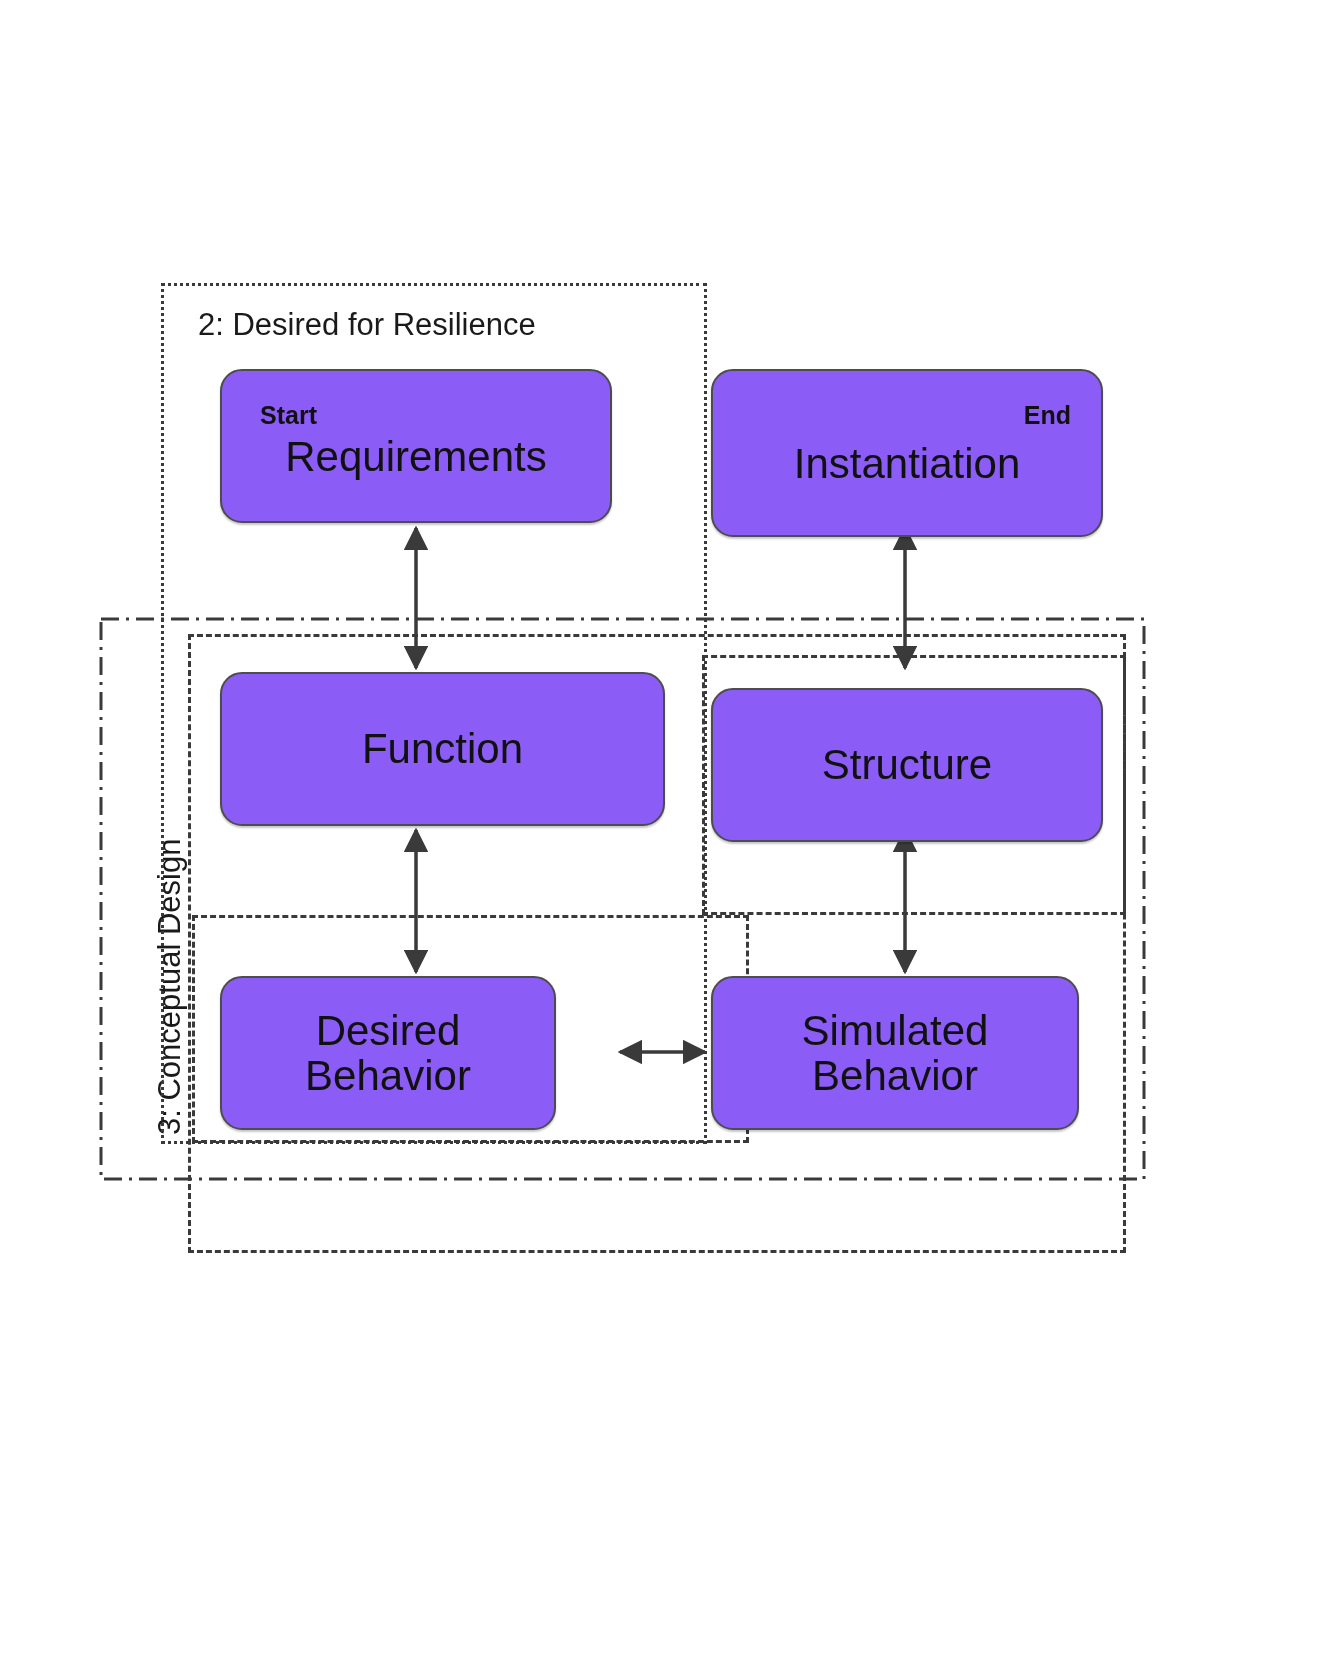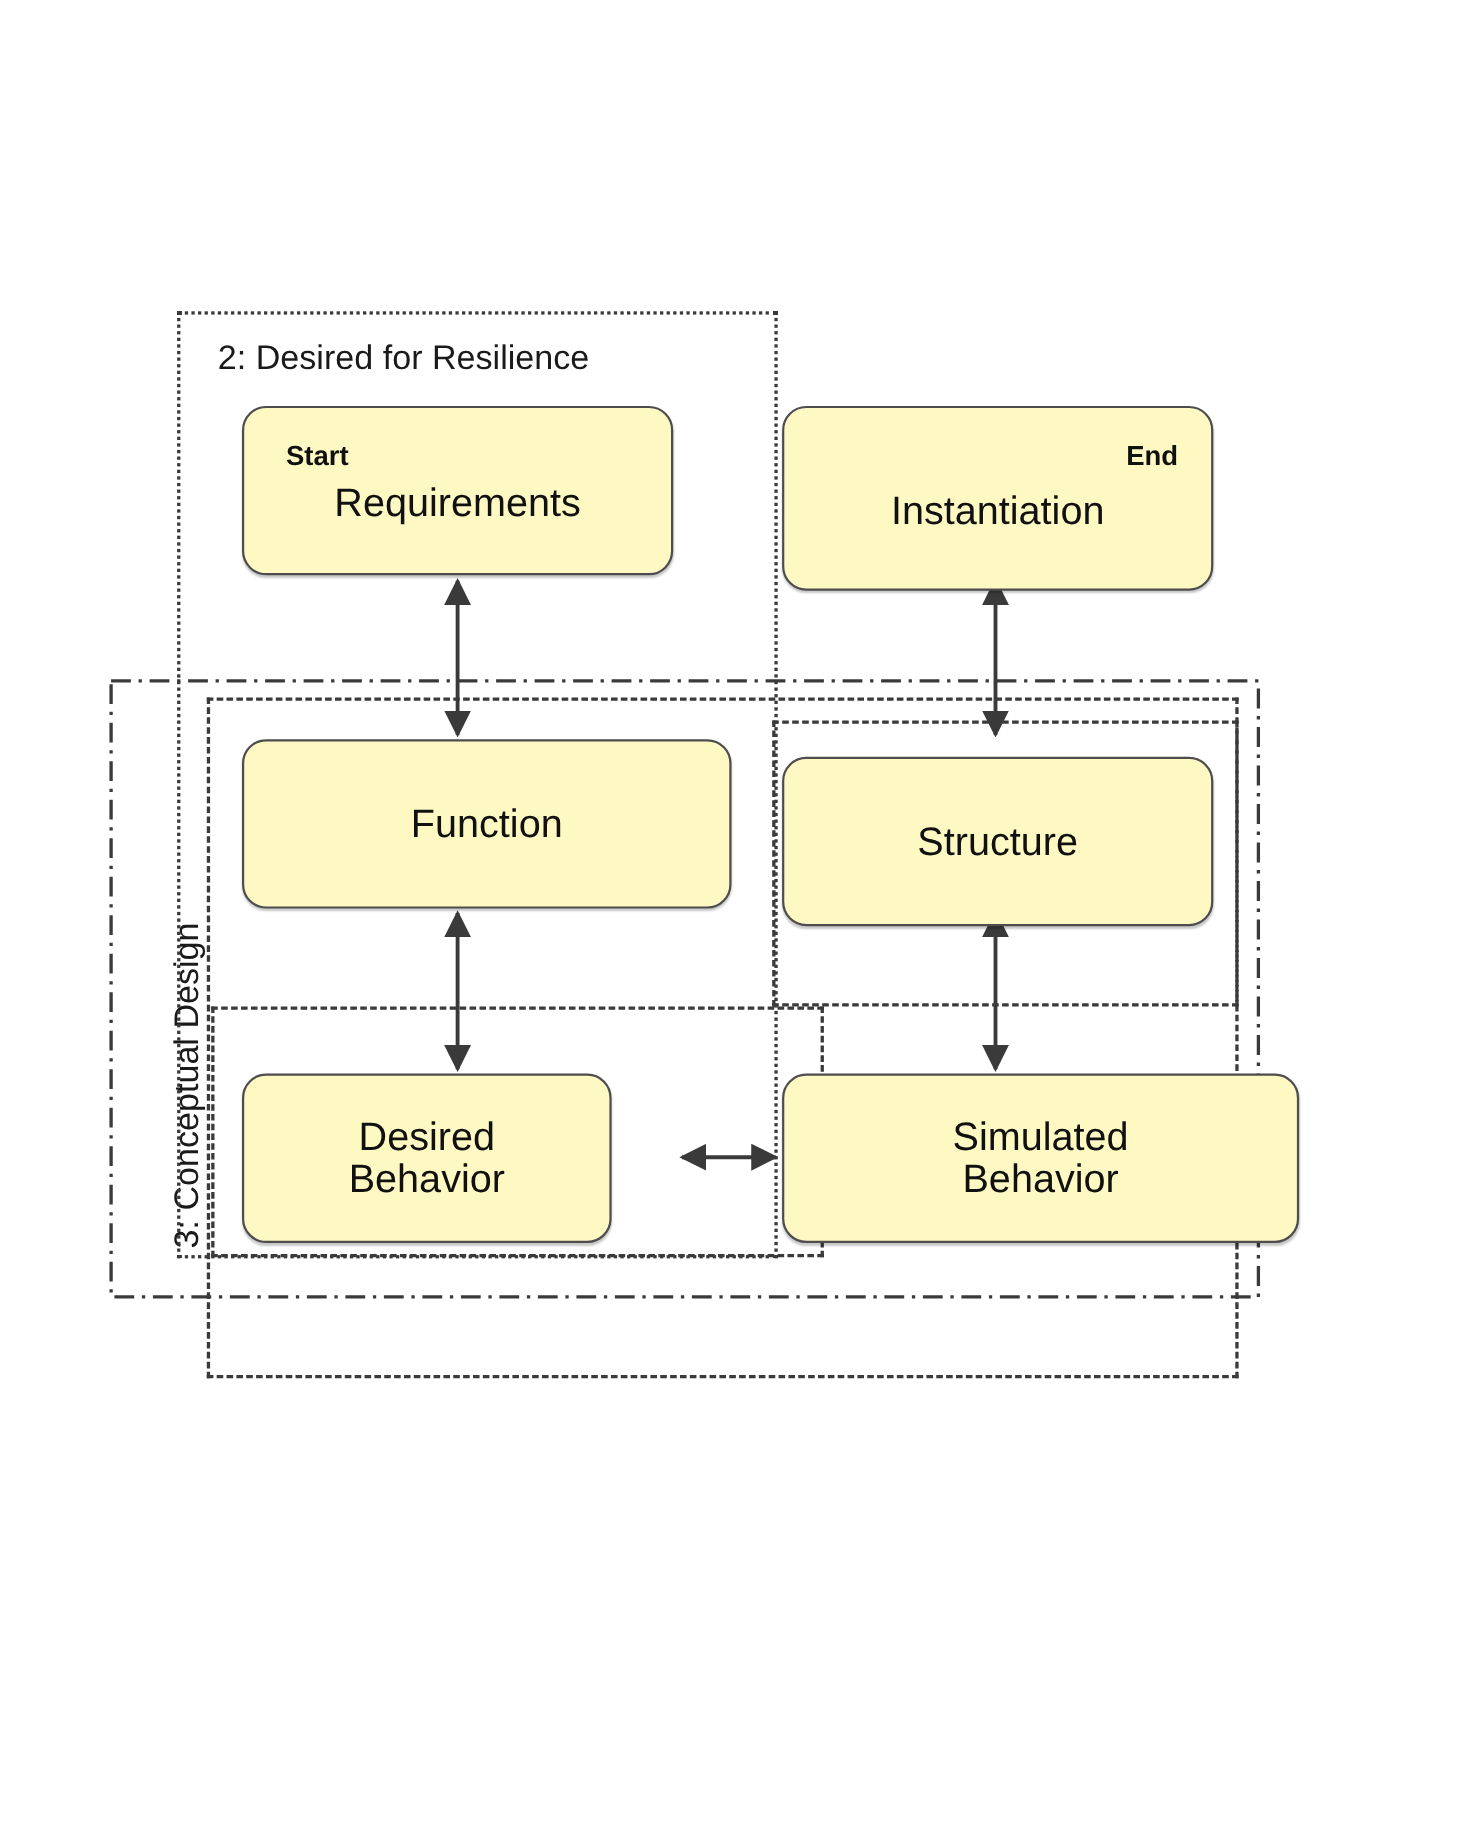--- a/index.html
+++ b/index.html
@@ -43,31 +43,31 @@
   }
   .region-label-vertical {
     transform-origin: 0 0;
     transform: rotate(-90deg);
   }
 
   
   .node {
     position: absolute;
     box-sizing: border-box;
-    background: #fef9c3;
+    background: #8b5cf6;
     border: 2.5px solid #4d4d4d;
     border-radius: 22px;
     box-shadow: 0 2px 2px rgba(0,0,0,0.22);
     display: flex;
     flex-direction: column;
     align-items: center;
     justify-content: center;
   }
   .node-title {
-    font-size: 36px;
+    font-size: 42px;
     color: #111111;
     line-height: 1.08;
     text-align: center;
     white-space: pre-line;
   }
   .node-tag {
     position: absolute;
     font-size: 25px;
     font-weight: bold;
     color: #111111;
@@ -143,18 +143,18 @@
 
   <div class="node" style="left:711px; top:688px; width:392px; height:154px;">
     <span class="node-title">Structure</span>
   </div>
 
   <div class="node" style="left:220px; top:976px; width:336px; height:154px;">
     <span class="node-title">Desired
 Behavior</span>
   </div>
 
-  <div class="node" style="left:711px; top:976px; width:470px; height:154px;">
+  <div class="node" style="left:711px; top:976px; width:368px; height:154px;">
     <span class="node-title">Simulated
 Behavior</span>
   </div>
 
 </div>
 
 </body></html>

